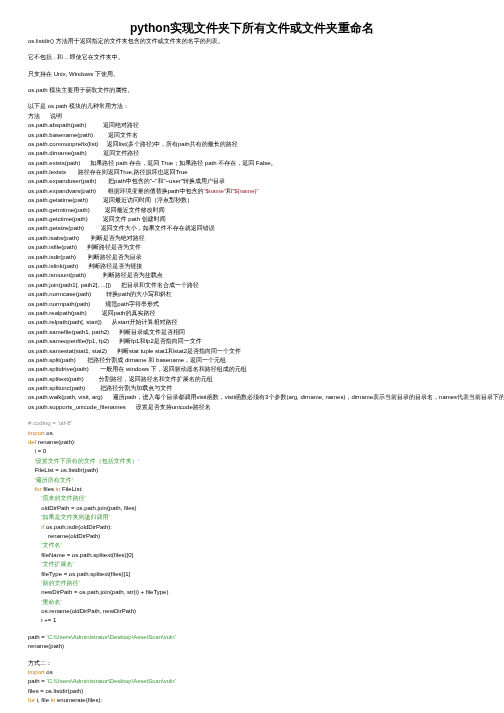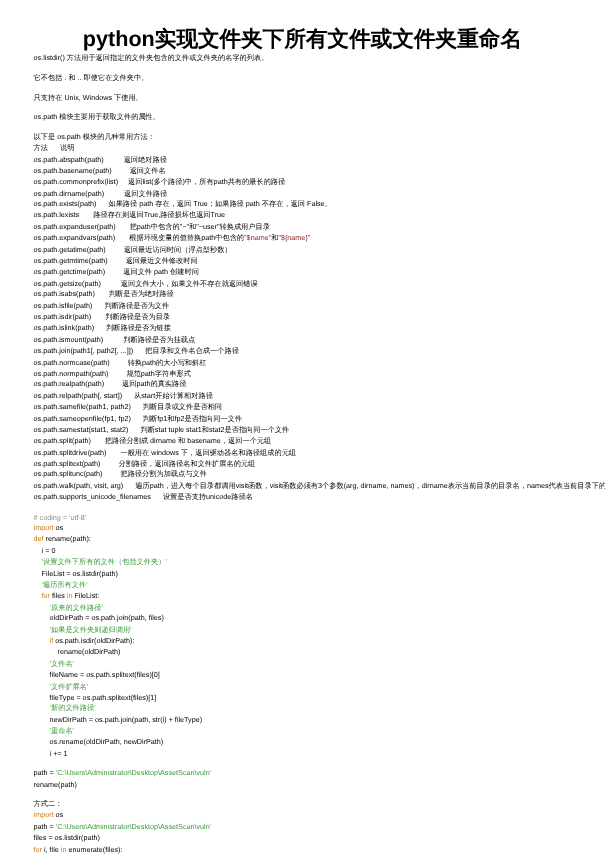--- a/index.html
+++ b/index.html
@@ -6,21 +6,21 @@
 body {
   font-family: SimSun, "Microsoft YaHei", Arial, sans-serif;
   background: #fff;
   width: 504px;
   padding: 20px 28px;
   font-size: 6px;
   line-height: 1.4;
   color: #000;
 }
 h1 {
-  font-size: 18px;
+  font-size: 12px;
   font-weight: bold;
   text-align: center;
   font-family: "Microsoft YaHei", sans-serif;
 }
 .para { margin-bottom: 8px; }
 .api-line { margin-bottom: 1px; white-space: pre; }
 .tilde { color: #8b1a1a; }
 .code-line { margin-bottom: 1px; white-space: pre; }
 .kw { color: #c97b10; }
 .comment { color: #8a8a8a; }

